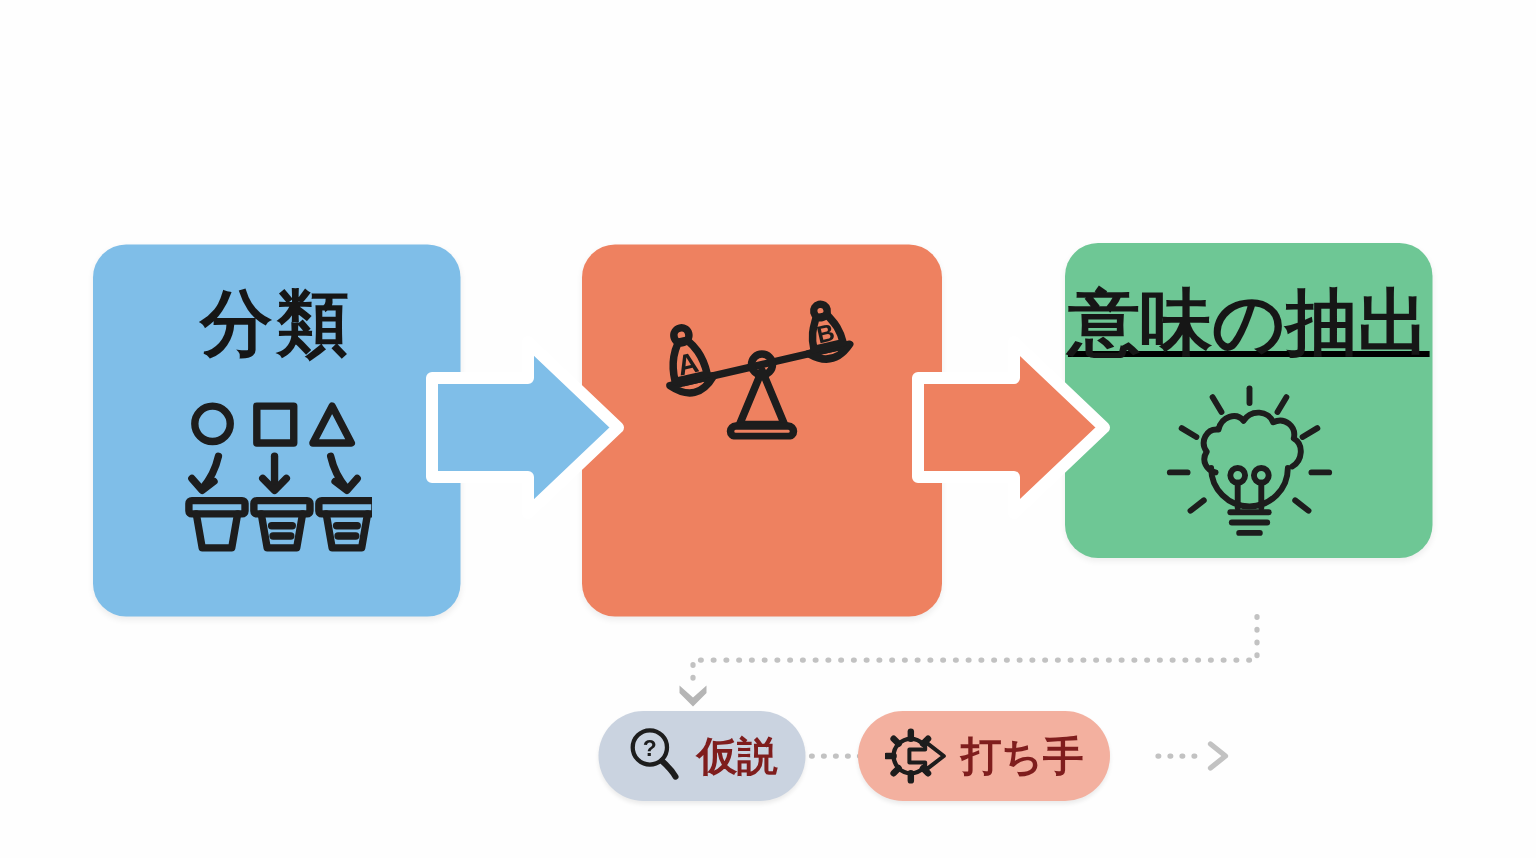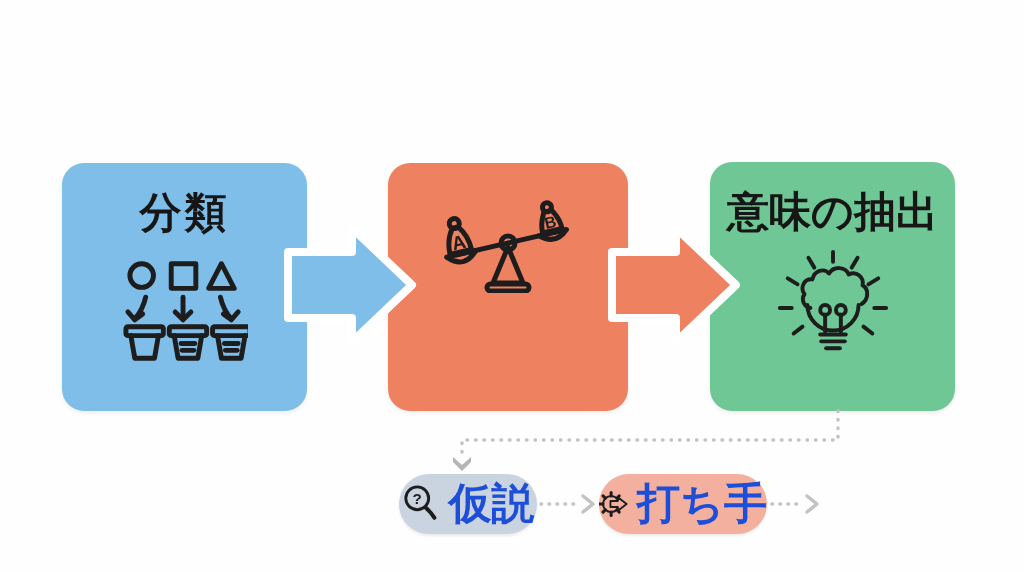--- a/index.html
+++ b/index.html
@@ -4,34 +4,34 @@
 <style>
   html,body{margin:0;padding:0;background:#fff;}
   .canvas{position:relative;width:1024px;height:572px;background:#fefefe;overflow:hidden;
           font-family:"Liberation Sans","DejaVu Sans",sans-serif;}
   .abs{position:absolute;}
   .box{position:absolute;top:163px;height:248px;border-radius:22px;
        display:flex;flex-direction:column;align-items:center;
        box-shadow:0 2px 4px rgba(0,0,0,.07);}
   .box1{left:62px;width:245px;background:#7FBEE8;}
   .box2{left:388px;width:240px;background:#EE8160;}
-  .box3{left:710px;width:245px;background:#6EC795;top:162px;height:249px;}
-  .box-title{font-size:42px;font-weight:800;color:#161616;letter-spacing:3px;
+  .box3{left:710px;width:245px;background:#6EC795;top:162px;height:210px;text-decoration:underline;}
+  .box-title{font-size:48px;font-weight:800;color:#161616;letter-spacing:3px;
              margin-top:26px;line-height:1.15;white-space:nowrap;}
   .box3 .box-title{letter-spacing:0px;}
   .icon-classify{margin-top:22px;}
   .icon-scale{margin-top:24px;}
   .icon-bulb{margin-top:12px;}
   .pill{position:absolute;top:474px;height:60px;border-radius:30px;
         display:flex;align-items:center;justify-content:center;gap:7px;
         box-shadow:0 2px 3px rgba(0,0,0,.08);}
   .pill1{left:399px;width:138px;background:#CAD3E0;}
-  .pill2{left:599px;width:168px;background:#F3B09F;}
+  .pill2{left:572px;width:168px;background:#F3B09F;}
   .pill3{left:820px;width:166px;background:#C6E3D1;}
-  .pill-label{font-size:43px;font-weight:800;color:#1d4ed8;white-space:nowrap;}
+  .pill-label{font-size:27px;font-weight:800;color:#7f1d1d;white-space:nowrap;}
   svg{display:block;}
 </style>
 </head>
 <body>
 
 <div class="canvas">
 
   <div class="box box1">
     <div class="box-title">分類</div>
     <svg class="icon-classify" width="126" height="102" viewBox="0 0 128 102" fill="none" stroke="#1d1d1d" stroke-width="5" stroke-linecap="round" stroke-linejoin="round">

